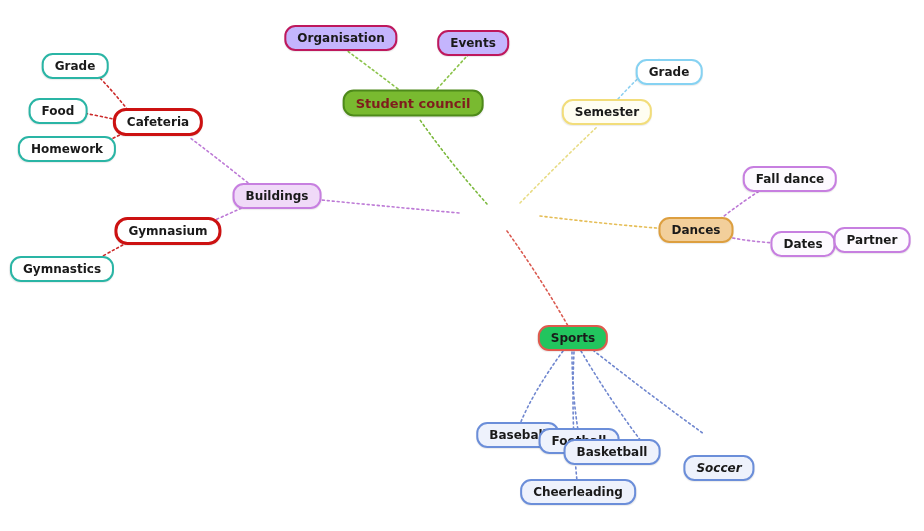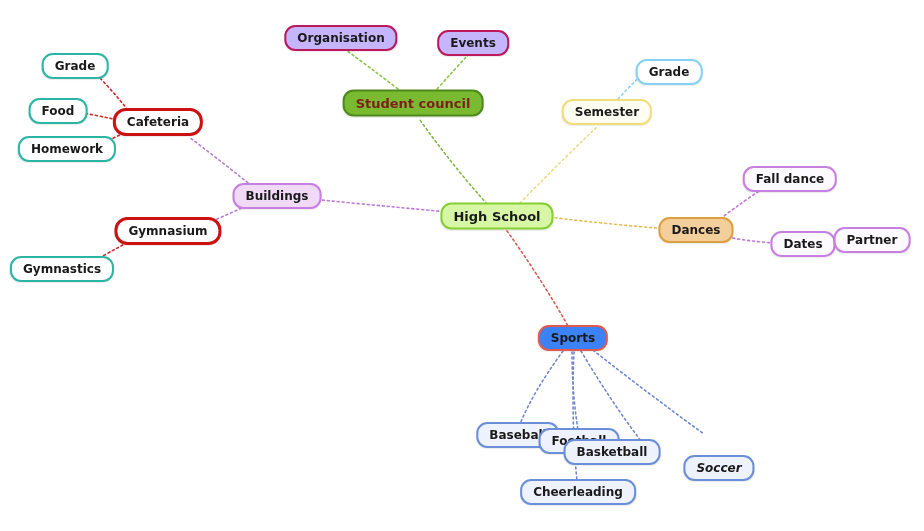--- a/index.html
+++ b/index.html
@@ -26,21 +26,21 @@
     cursor:pointer;
   }
   .root-node{background:#d8f7a6;border:2px solid #85cf33;font-size:13px;}
   .green-fill{background:#79ba30;border:2px solid #4e8a1a;color:#7f1d1d;font-size:13px;}
   .gold-fill{background:#c4b5fd;border:2px solid #be185d;}
   .yellow-border{background:#fffef2;border:2px solid #f2dd7a;}
   .lightblue-border{background:#ffffff;border:2px solid #86d2f2;margin-top:25px;}
   .tan-fill{background:#f2cf9b;border:2px solid #dd9f3f;}
   .purple-border{background:#fdfaff;border:2px solid #c77fe0;}
   .purple-fill{background:#f0daf8;border:2px solid #c77fe0;}
-  .salmon-fill{background:#3b82f6;border:2px solid #e05a4e;}
+  .salmon-fill{background:#22c55e;border:2px solid #e05a4e;}
   .blue-border{background:#eef2fc;border:2px solid #6b8ed9;}
   .red-border-thick{background:#ffffff;border:3px solid #cc1111;border-radius:13px;}
   .teal-border{background:#ffffff;border:2px solid #2ab5a5;}
 </style>
 </head>
 <body>
 
 <div class="canvas">
 
   <svg class="edges" viewBox="0 0 924 531" xmlns="http://www.w3.org/2000/svg">
@@ -61,21 +61,20 @@
     <path stroke="#7087cf" d="M 574 352 Q 571 420 577 481"></path>
     <path stroke="#bd7ad6" d="M 459 213 Q 382 206 311 199"></path>
     <path stroke="#bd7ad6" d="M 252 186 Q 213 155 189 137"></path>
     <path stroke="#bd7ad6" d="M 246 206 Q 220 218 203 225"></path>
     <path stroke="#cc2a2a" d="M 128 110 Q 110 88 98 76"></path>
     <path stroke="#cc2a2a" d="M 122 121 Q 100 116 83 113"></path>
     <path stroke="#cc2a2a" d="M 124 133 Q 105 142 96 146"></path>
     <path stroke="#cc2a2a" d="M 132 240 Q 108 253 92 262"></path>
   </svg>
 
-  <div class="node root-node" style="left:497px;top:216px;">High School</div>
 
   <div class="node green-fill" style="left:413px;top:103px;">Student council</div>
   <div class="node gold-fill" style="left:341px;top:38px;">Organisation</div>
   <div class="node gold-fill" style="left:473px;top:43px;">Events</div>
 
   <div class="node yellow-border" style="left:607px;top:112px;">Semester</div>
   <div class="node lightblue-border" style="left:669px;top:47px;">Grade</div>
 
   <div class="node tan-fill" style="left:696px;top:230px;">Dances</div>
   <div class="node purple-border" style="left:790px;top:179px;">Fall dance</div>

